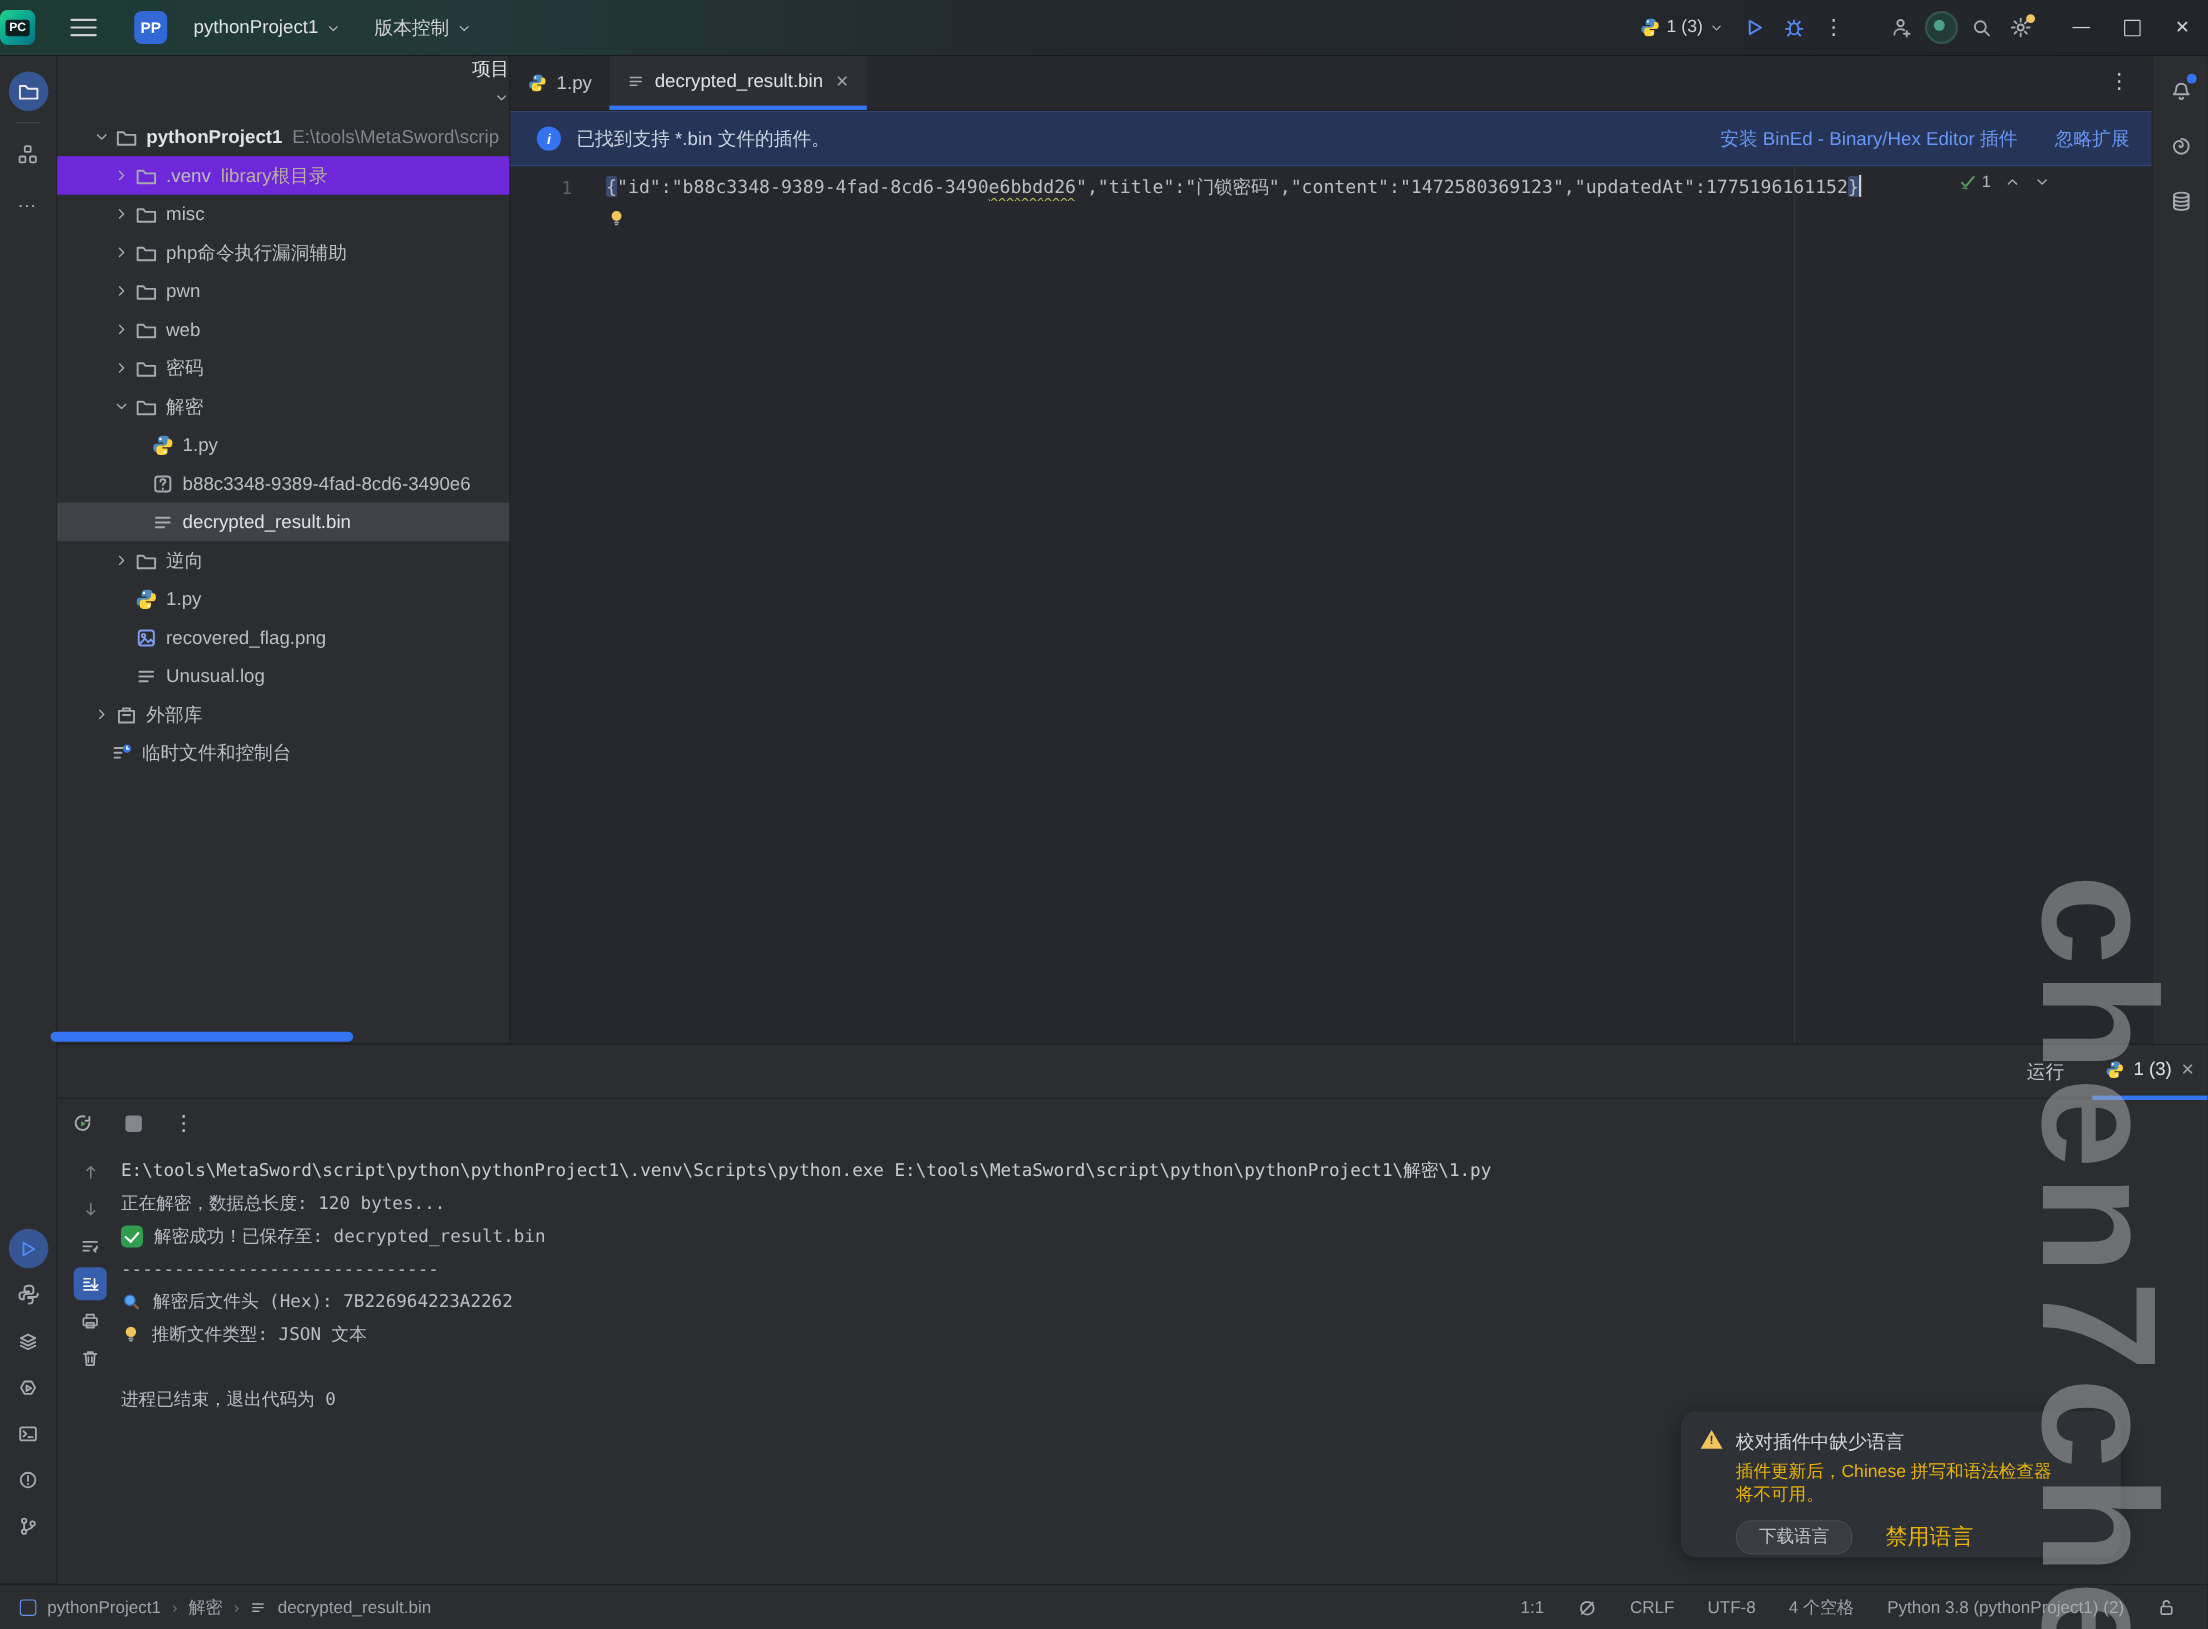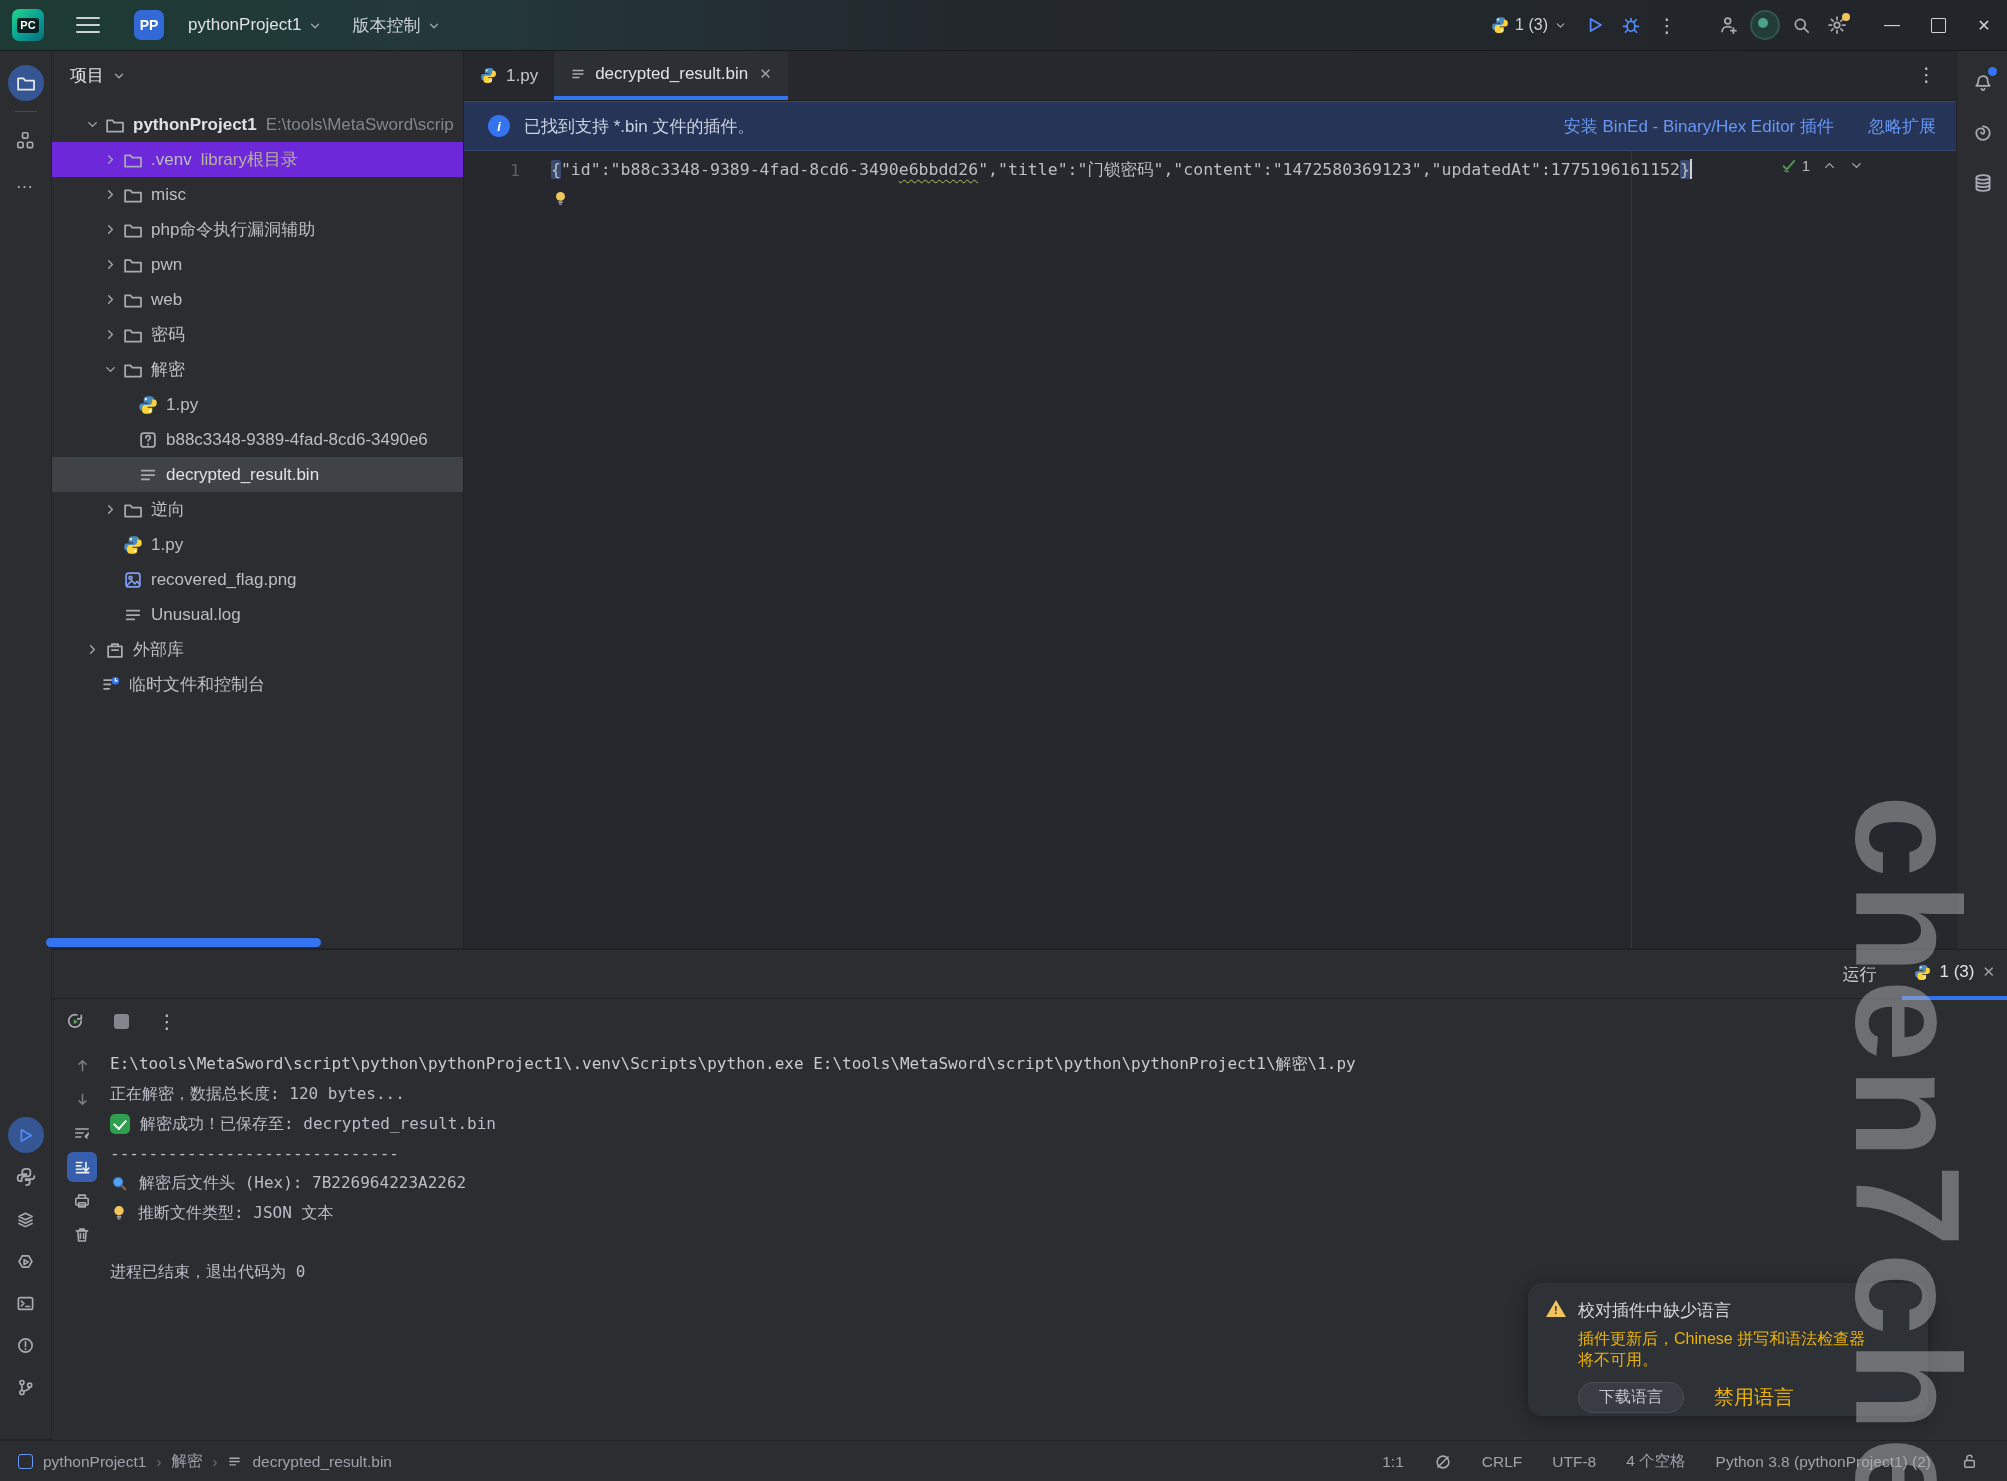--- a/index.html
+++ b/index.html
@@ -7,21 +7,21 @@
        font-family:"Liberation Sans","DejaVu Sans",sans-serif;color:#bcbec4;
        -webkit-font-smoothing:antialiased;}
   .abs{position:absolute;}
   svg{display:block;}
   .ico{stroke:#a6aab1;stroke-width:1.4;fill:none;stroke-linecap:round;stroke-linejoin:round;}
 
   
   #titlebar{left:0;top:0;width:2007px;height:50px;
     background:linear-gradient(90deg,#1d3b34 0%,#23383a 22%,#23282d 48%,#22262a 100%);
     border-bottom:1px solid #17191c;display:flex;align-items:center;}
-  .tb-left{display:flex;align-items:center;gap:14px;padding-left:12px;}
+  .tb-left{display:flex;align-items:center;gap:14px;padding-left:0;}
   .pc-logo{width:32px;height:32px;border-radius:7px;
     background:linear-gradient(135deg,#21d789 0%,#089e94 55%,#0a6e7e 100%);
     display:flex;align-items:center;justify-content:center;}
   .pc-logo span{font-size:11px;font-weight:bold;color:#fff;background:#06211f;padding:2px 3px;border-radius:3px;line-height:1;}
   .hamburger{width:24px;height:16px;display:flex;flex-direction:column;justify-content:space-between;margin-left:18px;cursor:pointer;}
   .hamburger i{display:block;height:2.4px;background:#cdd0d5;border-radius:2px;}
   .pp-badge{width:30px;height:30px;border-radius:7px;background:#3369d6;color:#fff;
     font-weight:bold;font-size:14px;display:flex;align-items:center;justify-content:center;margin-left:20px;}
   .tb-item{display:flex;align-items:center;gap:7px;font-size:17px;color:#dfe1e5;cursor:pointer;}
   .tb-item .chev{margin-top:2px;}
@@ -40,21 +40,21 @@
   .stripe-btn.active .ico{stroke:#e8eaee;}
   .stripe-sep{width:22px;height:1px;background:#44474c;margin:10px auto;}
   .stripe-bottom{position:absolute;left:0;bottom:28px;width:51px;}
 
   
   #stripe-right{left:1956px;top:51px;width:51px;height:1388px;background:#2b2d31;border-left:1px solid #222428;}
   .bell-dot{position:absolute;right:4px;top:2px;width:9px;height:9px;border-radius:50%;background:#3574f0;}
 
   
   #project-panel{left:52px;top:51px;width:411px;height:897px;background:#2b2d31;border-right:1px solid #1f2124;}
-  .panel-head{height:49px;display:flex;align-items:center;padding-left:18px;gap:8px;font-size:17px;color:#dfe1e5;}
+  .panel-head{height:49px;display:flex;align-items:flex-end;padding-left:18px;gap:8px;font-size:17px;color:#dfe1e5;flex-direction:column;}
   .tree{position:absolute;left:0;top:56px;width:100%;}
   .trow{height:35px;display:flex;align-items:center;font-size:17px;white-space:nowrap;cursor:pointer;overflow:hidden;}
   .trow .chevslot{width:26px;display:flex;justify-content:center;flex:0 0 26px;}
   .trow .ticon{width:20px;height:20px;margin-right:8px;flex:0 0 20px;}
   .tlabel{color:#bcbec4;}
   .troot .tlabel{color:#dfe1e5;font-weight:bold;}
   .tpath{color:#82868e;margin-left:9px;}
   .sel-olive{background:#6d28d9;}
   .sel-gray{background:#3f4247;}
   .pad0{padding-left:27px;} .pad1{padding-left:45px;} .pad1f{padding-left:71px;}

